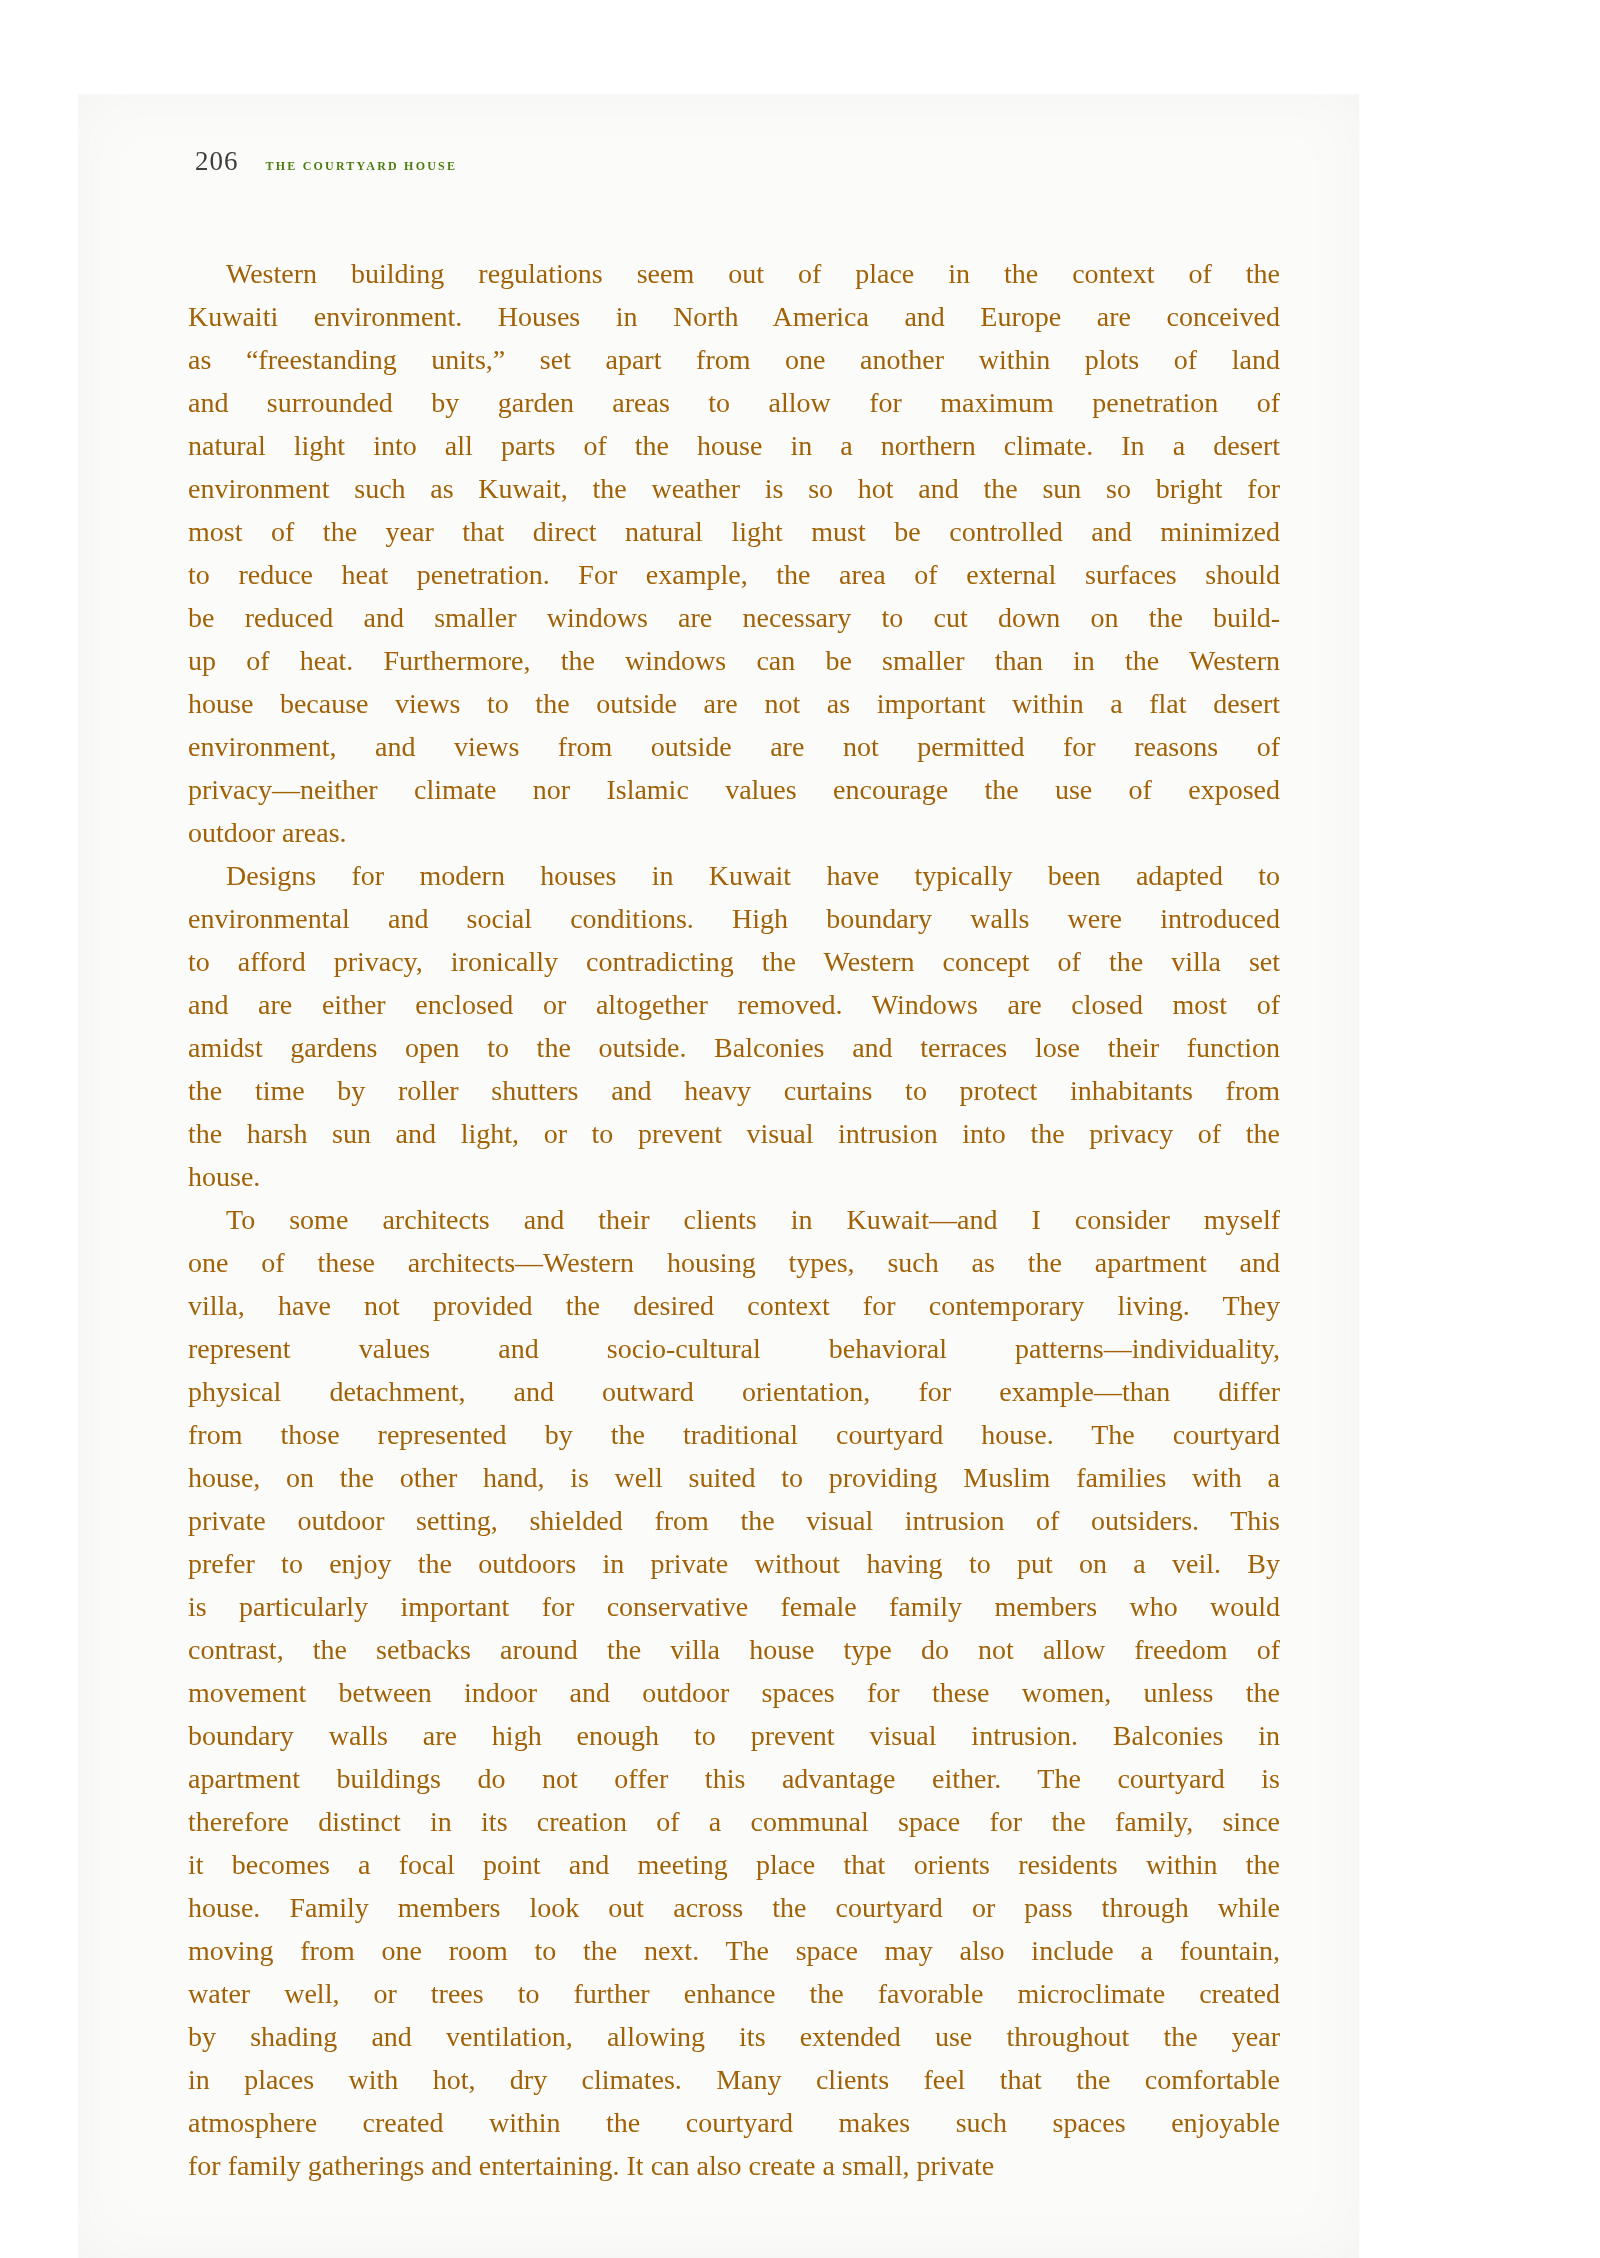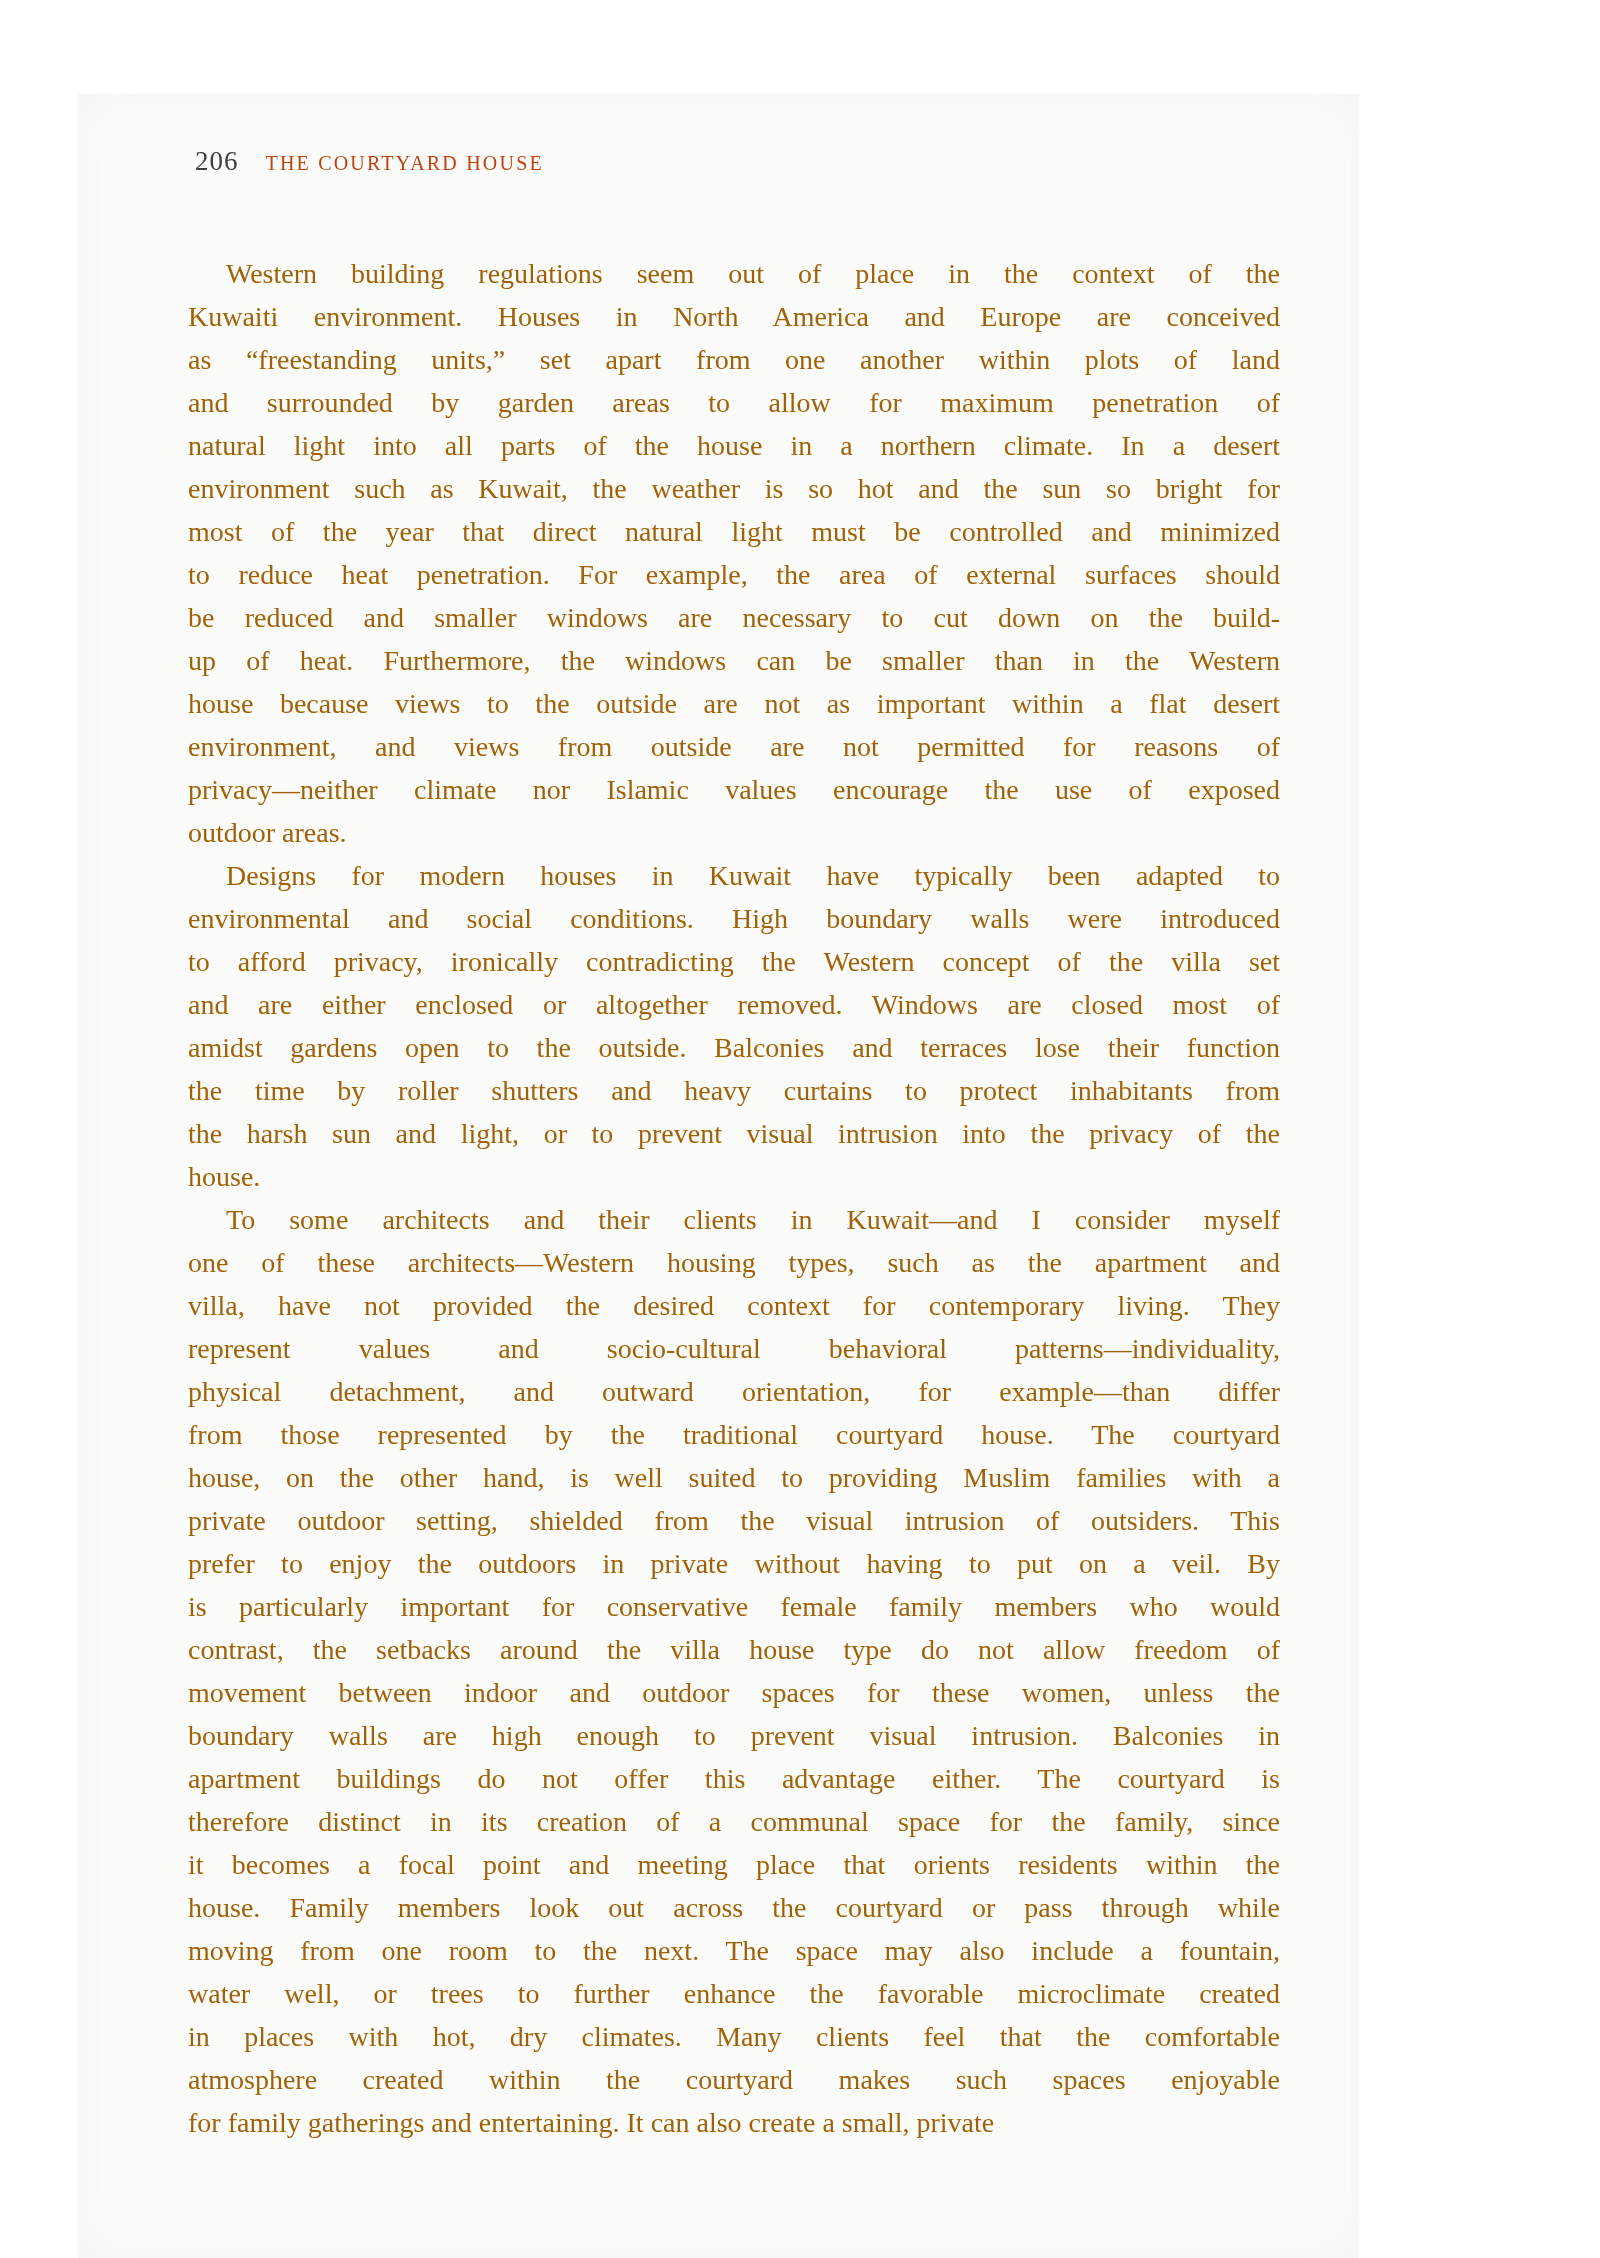--- a/index.html
+++ b/index.html
@@ -32,24 +32,24 @@
     display: flex;
     align-items: baseline;
     color: #3e3e3e;
   }
   .page-number {
     font-size: 27px;
     letter-spacing: 1px;
   }
   .running-title {
     margin-left: 27px;
-    font-size: 20px;
+    font-size: 12px;
     letter-spacing: 2.2px;
-    font-weight: 400;
-    color: #c2410c;
+    font-weight: 700;
+    color: #4d7c0f;
   }
   .body-text {
     position: absolute;
     left: 110px;
     top: 158px;
     width: 1092px;
     color: #a16207;
     font-size: 28px;
     line-height: 43px;
   }
@@ -119,19 +119,20 @@
           <div class="line">is particularly important for conservative female family members who would</div>
           <div class="line">contrast, the setbacks around the villa house type do not allow freedom of</div>
           <div class="line">movement between indoor and outdoor spaces for these women, unless the</div>
           <div class="line">boundary walls are high enough to prevent visual intrusion. Balconies in</div>
           <div class="line">apartment buildings do not offer this advantage either. The courtyard is</div>
           <div class="line">therefore distinct in its creation of a communal space for the family, since</div>
           <div class="line">it becomes a focal point and meeting place that orients residents within the</div>
           <div class="line">house. Family members look out across the courtyard or pass through while</div>
           <div class="line">moving from one room to the next. The space may also include a fountain,</div>
           <div class="line">water well, or trees to further enhance the favorable microclimate created</div>
+          <div class="line">by shading and ventilation, allowing its extended use throughout the year</div>
           <div class="line">in places with hot, dry climates. Many clients feel that the comfortable</div>
           <div class="line">atmosphere created within the courtyard makes such spaces enjoyable</div>
           <div class="line last">for family gatherings and entertaining. It can also create a small, private</div>
         </div>
       </div>
   </div>
 </div>
 
 </body></html>

